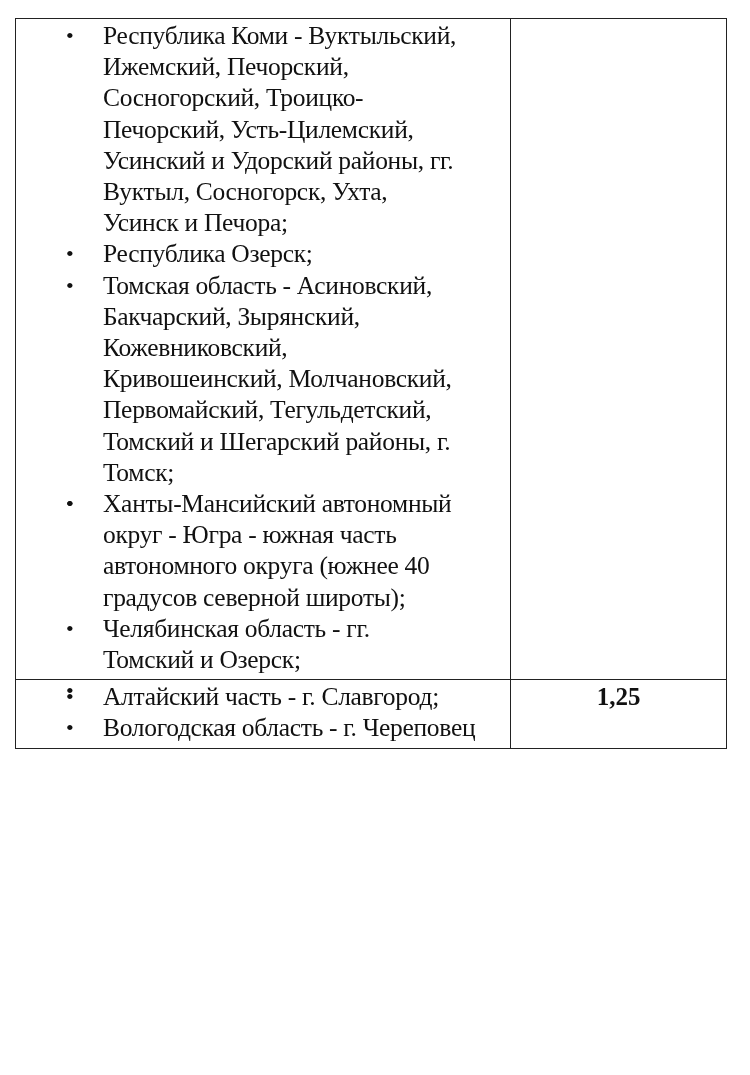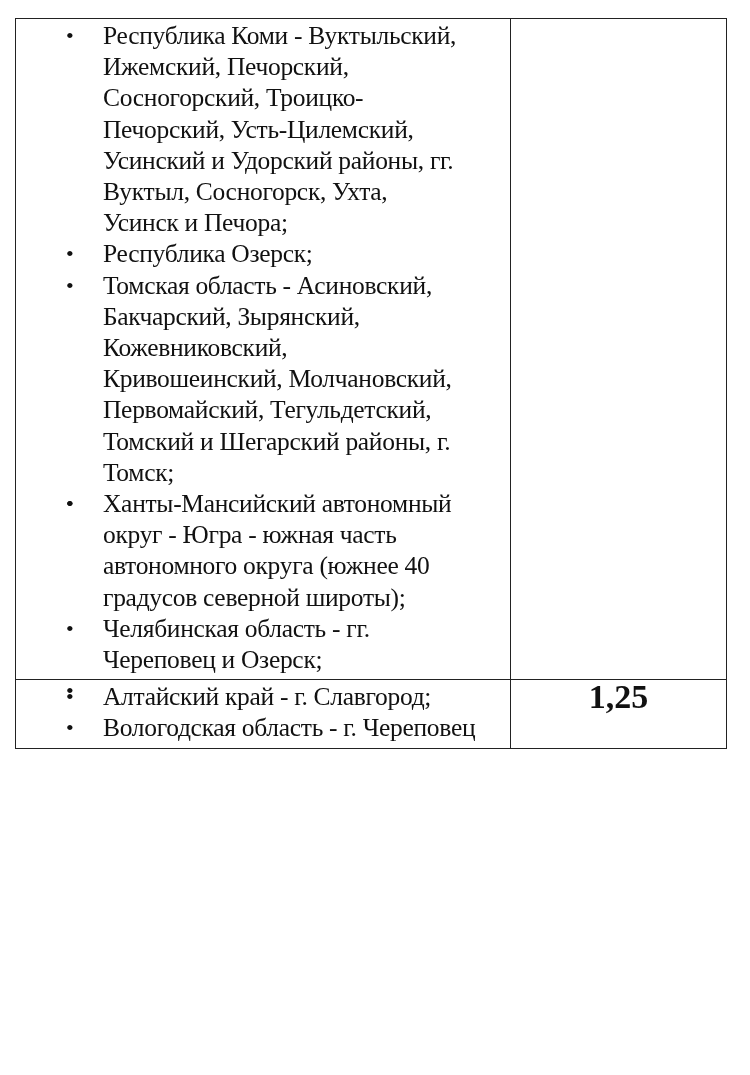--- a/index.html
+++ b/index.html
@@ -1,21 +1,21 @@
 <!DOCTYPE html>
 <html><head>
 <meta charset="utf-8">
 <style>
   html, body { margin: 0; padding: 0; background: #ffffff; }
   body { width: 750px; height: 1075px; position: relative; overflow: hidden; font-family: "Liberation Serif", "DejaVu Serif", serif; color: #111; }
   .table { position: absolute; left: 15px; top: 18px; width: 712px; border: 1.5px solid #222; box-sizing: border-box; }
   .row { display: flex; position: relative; }
   .row + .row { border-top: 1.5px solid #222; }
   .cell-left { width: 495px; box-sizing: border-box; border-right: 1.5px solid #222; padding: 1px 0 4px 0; }
-  .cell-right { flex: 1; text-align: center; font-weight: bold; font-size: 34px; line-height: 31px; padding-top: 1px; }
+  .cell-right { flex: 1; text-align: center; font-weight: bold; font-size: 25px; line-height: 31px; padding-top: 1px; }
   ul { list-style: none; margin: 0; padding: 0; }
   li { position: relative; padding-left: 87px; font-size: 25.5px; line-height: 31.2px; letter-spacing: -0.3px; white-space: pre-line; }
   li .bullet { position: absolute; left: 50px; top: 0; font-size: 22px; }
   .justified { white-space: normal; text-align: justify; text-align-last: left; padding-right: 10px; }
 </style>
 </head>
 <body>
 
 <div class="table">
   <div class="row">
@@ -35,28 +35,28 @@
 Кривошеинский, Молчановский,
 Первомайский, Тегульдетский,
 Томский и Шегарский районы, г.
 Томск;</span></li>
         <li><span class="bullet">•</span></li>
         <li><span class="bullet">•</span><span>Ханты-Мансийский автономный
 округ - Югра - южная часть
 автономного округа (южнее 40
 градусов северной широты);</span></li>
         <li><span class="bullet">•</span><span>Челябинская область - гг.
-Череповец и Озерск;</span></li>
+Томский и Озерск;</span></li>
         <li><span class="bullet">•</span></li>
       </ul>
     </div>
     <div class="cell-right"></div>
   </div>
   <div class="row">
     <div class="cell-left">
       <ul>
-        <li><span class="bullet">•</span><span>Алтайский край - г. Славгород;</span></li>
+        <li><span class="bullet">•</span><span>Алтайский часть - г. Славгород;</span></li>
         <li class="justified"><span class="bullet">•</span><span>Вологодская область - г. Череповец</span></li>
       </ul>
     </div>
     <div class="cell-right">1,25</div>
   </div>
 </div>
 
 </body></html>

